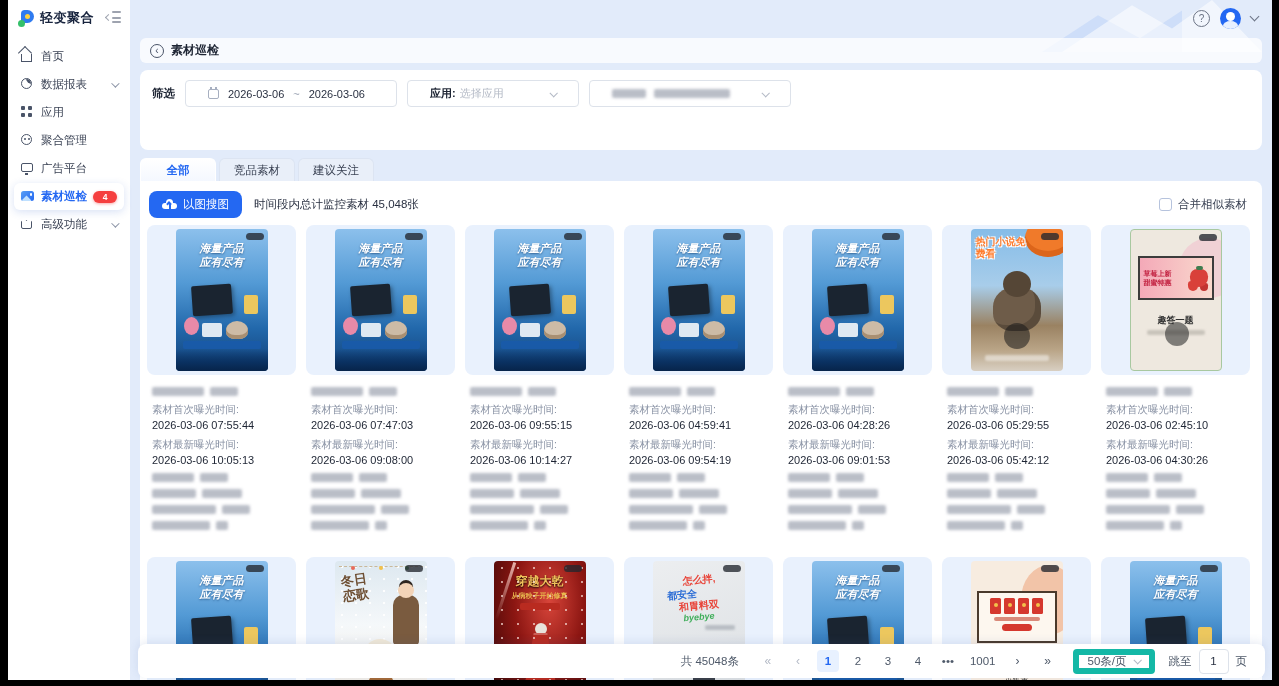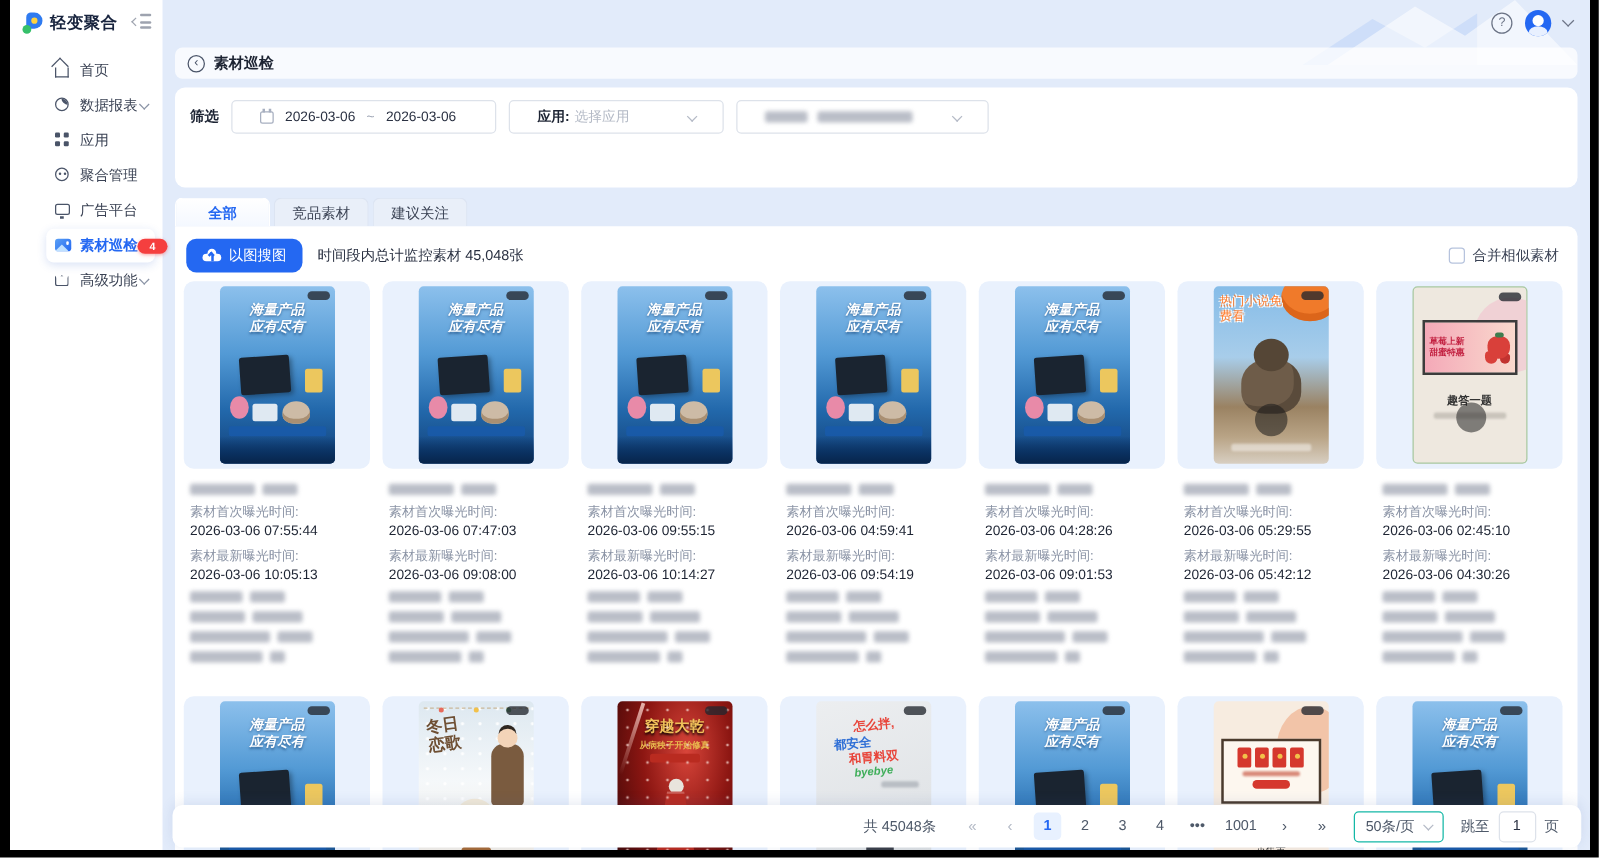--- a/index.html
+++ b/index.html
@@ -12,21 +12,21 @@
   .logo-row { display:flex; align-items:center; padding:9px 8px 8px 10px; }
   .logo-mark { position:relative; width:17px; height:17px; margin-right:5px; flex:none; }
   .logo-mark .lm1 { position:absolute; left:3px; top:0; width:13px; height:13px; background:#2f7bf0; border-radius:4px 7px 7px 2px; }
   .logo-mark .lm2 { position:absolute; left:0; bottom:0; width:7px; height:7px; background:#35c06a; border-radius:50%; }
   .logo-mark .lm3 { position:absolute; left:7px; top:4px; width:5px; height:5px; background:#ffd23e; border-radius:50%; }
   .logo-text { font-size:13px; font-weight:bold; color:#17233d; letter-spacing:.5px; }
   .collapse-btn { margin-left:auto; width:16px; height:14px; position:relative; cursor:pointer; opacity:.65; }
   .collapse-btn i { position:absolute; right:1px; height:1.5px; width:9px; background:#6b7385; border-radius:1px; }
   .collapse-btn i:nth-child(1){top:2px;} .collapse-btn i:nth-child(2){top:6px;} .collapse-btn i:nth-child(3){top:10px;}
   .collapse-btn b { position:absolute; left:0; top:4px; width:5px; height:5px; border-left:1.5px solid #6b7385; border-bottom:1.5px solid #6b7385; transform:rotate(45deg); }
-  .menu { padding:8px 6px;margin-left:23px; }
+  .menu { padding:8px 6px; }
   .menu-item { display:flex; align-items:center; height:27px; padding:0 7px; border-radius:6px; font-size:11.5px; color:#3a4254; cursor:pointer; position:relative; margin-bottom:1px; }
   .menu-item .mi-label { flex:none; }
   .menu-item.active { background:#fff; box-shadow:0 2px 8px rgba(40,90,200,.18); color:#2468f2; font-weight:bold; }
   .mi-icon { width:13px; height:13px; margin-right:7px; flex:none; position:relative; }
   .badge { margin-left:auto; min-width:24px; height:12px; background:#f53f3f; border-radius:7px; color:#fff; font-size:8.5px; font-weight:bold; display:flex; align-items:center; justify-content:center; box-shadow:0 1px 3px rgba(245,63,63,.45); }
   .chev { margin-left:auto; width:6px; height:6px; border-right:1.4px solid #8a93a5; border-bottom:1.4px solid #8a93a5; transform:rotate(45deg) translateY(-2px); }
   .ic-home { width:11px; height:8px; border:1.4px solid currentColor; border-top:none; margin-top:4px; color:#4a5468; position:relative;}
   .ic-home:before { content:""; position:absolute; left:-2px; top:-6px; width:9px; height:9px; border-top:1.4px solid currentColor; border-left:1.4px solid currentColor; transform:rotate(45deg); }
   .ic-pie { width:11px; height:11px; border:1.4px solid #4a5468; border-radius:50%; position:relative; overflow:hidden; }
   .ic-pie:before { content:""; position:absolute; right:-1px; top:-1px; width:6px; height:6px; background:#4a5468; border-bottom-left-radius:100%; }
@@ -107,21 +107,21 @@
   .p-blue .pb-tv { position:absolute; left:16px; top:56px; width:40px; height:30px; background:#1a2430; border-radius:2px; transform:rotate(-4deg); box-shadow:2px 2px 4px rgba(0,0,0,.35); }
   .p-blue .pb-p1 { position:absolute; right:10px; top:66px; width:14px; height:19px; background:#ecc75e; border-radius:2px; }
   .p-blue .pb-p2 { position:absolute; right:20px; top:92px; width:22px; height:18px; background:#cdbba6; border-radius:50% 50% 40% 40%; box-shadow:inset 0 -4px 0 #a98f72; }
   .p-blue .pb-p3 { position:absolute; left:8px; top:88px; width:15px; height:18px; background:#e88aa8; border-radius:50%; }
   .p-blue .pb-p4 { position:absolute; left:26px; top:94px; width:20px; height:14px; background:#dfe9f2; border-radius:2px; }
   .p-blue .pb-banner { position:absolute; left:7px; right:7px; top:112px; height:8px; background:rgba(25,90,170,.85); border-radius:2px; }
   .p-blue .pb-sea { position:absolute; left:0; right:0; bottom:0; height:22px; background:linear-gradient(180deg,rgba(10,50,100,0),#0a3161 60%,#07244a); }
 
   .p-dog { background:linear-gradient(180deg,#85bce8 0%,#a8cdea 40%,#9a8262 68%,#b9a486 85%,#d8cfc2 100%); }
   .p-dog .chute { position:absolute; right:-8px; top:-10px; width:46px; height:38px; background:#f07a2a; border-radius:50%; box-shadow:inset 0 -6px 0 rgba(200,80,10,.5); }
-  .p-dog .pd-title { position:absolute; left:5px; top:7px; width:58px; color:#ff7d2e; font-weight:400; font-size:10px; line-height:1.2; text-shadow:1px 1px 0 #fff,-1px 1px 0 #fff,1px -1px 0 #fff; }
+  .p-dog .pd-title { position:absolute; left:5px; top:7px; width:58px; color:#ff7d2e; font-weight:700; font-size:10px; line-height:1.2; text-shadow:1px 1px 0 #fff,-1px 1px 0 #fff,1px -1px 0 #fff; }
   .p-dog .body { position:absolute; left:22px; top:58px; width:48px; height:44px; background:#6e5c49; border-radius:45% 45% 40% 40%; box-shadow:inset -6px -6px 0 rgba(0,0,0,.18); }
   .p-dog .head { position:absolute; left:32px; top:42px; width:28px; height:26px; background:#554636; border-radius:50%; }
   .p-dog .wm { position:absolute; left:33px; bottom:22px; width:26px; height:26px; background:rgba(25,25,25,.55); border-radius:50%; }
   .p-dog .cap { position:absolute; left:14px; right:14px; bottom:10px; height:6px; background:rgba(255,255,255,.45); border-radius:2px; filter:blur(1px); }
 
   .p-straw { background:#eee8df; border:1px solid #a8c8a0; }
   .p-straw .blob { position:absolute; right:-18px; top:8px; width:60px; height:60px; background:#f0cdd3; border-radius:50%; opacity:.85; }
   .p-straw .frame { position:absolute; left:7px; right:7px; top:26px; height:44px; border:2px solid #3c3c3c; background:linear-gradient(90deg,#f4a9b8,#f9d9cd); display:flex; align-items:center; padding:0 4px; }
   .p-straw .ftext { font-size:7px; font-weight:bold; color:#c22040; line-height:1.3; }
   .p-straw .berries { margin-left:auto; width:18px; height:18px; background:#d9403a; border-radius:40% 40% 50% 50%; box-shadow:-6px 8px 0 -4px #d9403a, 5px 9px 0 -5px #c23330; position:relative; }
@@ -179,21 +179,21 @@
   .p-pack .logo:before { content:""; position:absolute; left:4px; top:4px; width:10px; height:10px; background:#fff; clip-path:polygon(50% 0,100% 100%,0 100%); }
   .p-pack .pname { position:absolute; left:0; right:0; top:114px; text-align:center; font-size:8px; color:#3a3a3a; }
 
   
   .pagebar { position:absolute; left:8px; right:7px; bottom:2px; height:34px; background:#fff; border-radius:8px; box-shadow:0 -2px 10px rgba(60,90,160,.12); display:flex; align-items:center; justify-content:flex-end; gap:8px; padding:4px 18px; font-size:11.5px; color:#4e5969; z-index:8; }
   .pg-total { margin-right:10px; color:#4e5969; }
   .pg-nav { width:22px; height:22px; display:flex; align-items:center; justify-content:center; color:#b4bac6; font-size:12px; cursor:pointer; border-radius:4px; }
   .pg-nav.on { color:#4e5969; }
   .pg-num { min-width:22px; height:22px; display:flex; align-items:center; justify-content:center; border-radius:4px; cursor:pointer; padding:0 3px; }
   .pg-num.active { background:#e8f1ff; color:#2468f2; font-weight:bold; }
-  .pg-size { display:flex; align-items:center; gap:7px; border:1px solid #14b8a6; border-radius:4px; height:25px; padding:0 9px; cursor:pointer; margin-left:6px;justify-content:center; }
+  .pg-size { display:flex; align-items:center; gap:7px; border:6px solid #14b8a6; border-radius:4px; height:25px; padding:0 9px; cursor:pointer; margin-left:6px;justify-content:center; }
   .pg-size .schev { width:6px; height:6px; border-right:1.3px solid #b4bac6; border-bottom:1.3px solid #b4bac6; transform:rotate(45deg) translateY(-1px); }
   .pg-jump { display:flex; align-items:center; gap:7px; margin-left:6px; }
   .pg-input { width:30px; height:25px; border:1px solid #dde2ea; border-radius:4px; text-align:center; font-size:11.5px; color:#2a3142; font-family:inherit; }
 </style>
 </head>
 <body>
 
 <div class="page">
 
   <div class="sidebar">

